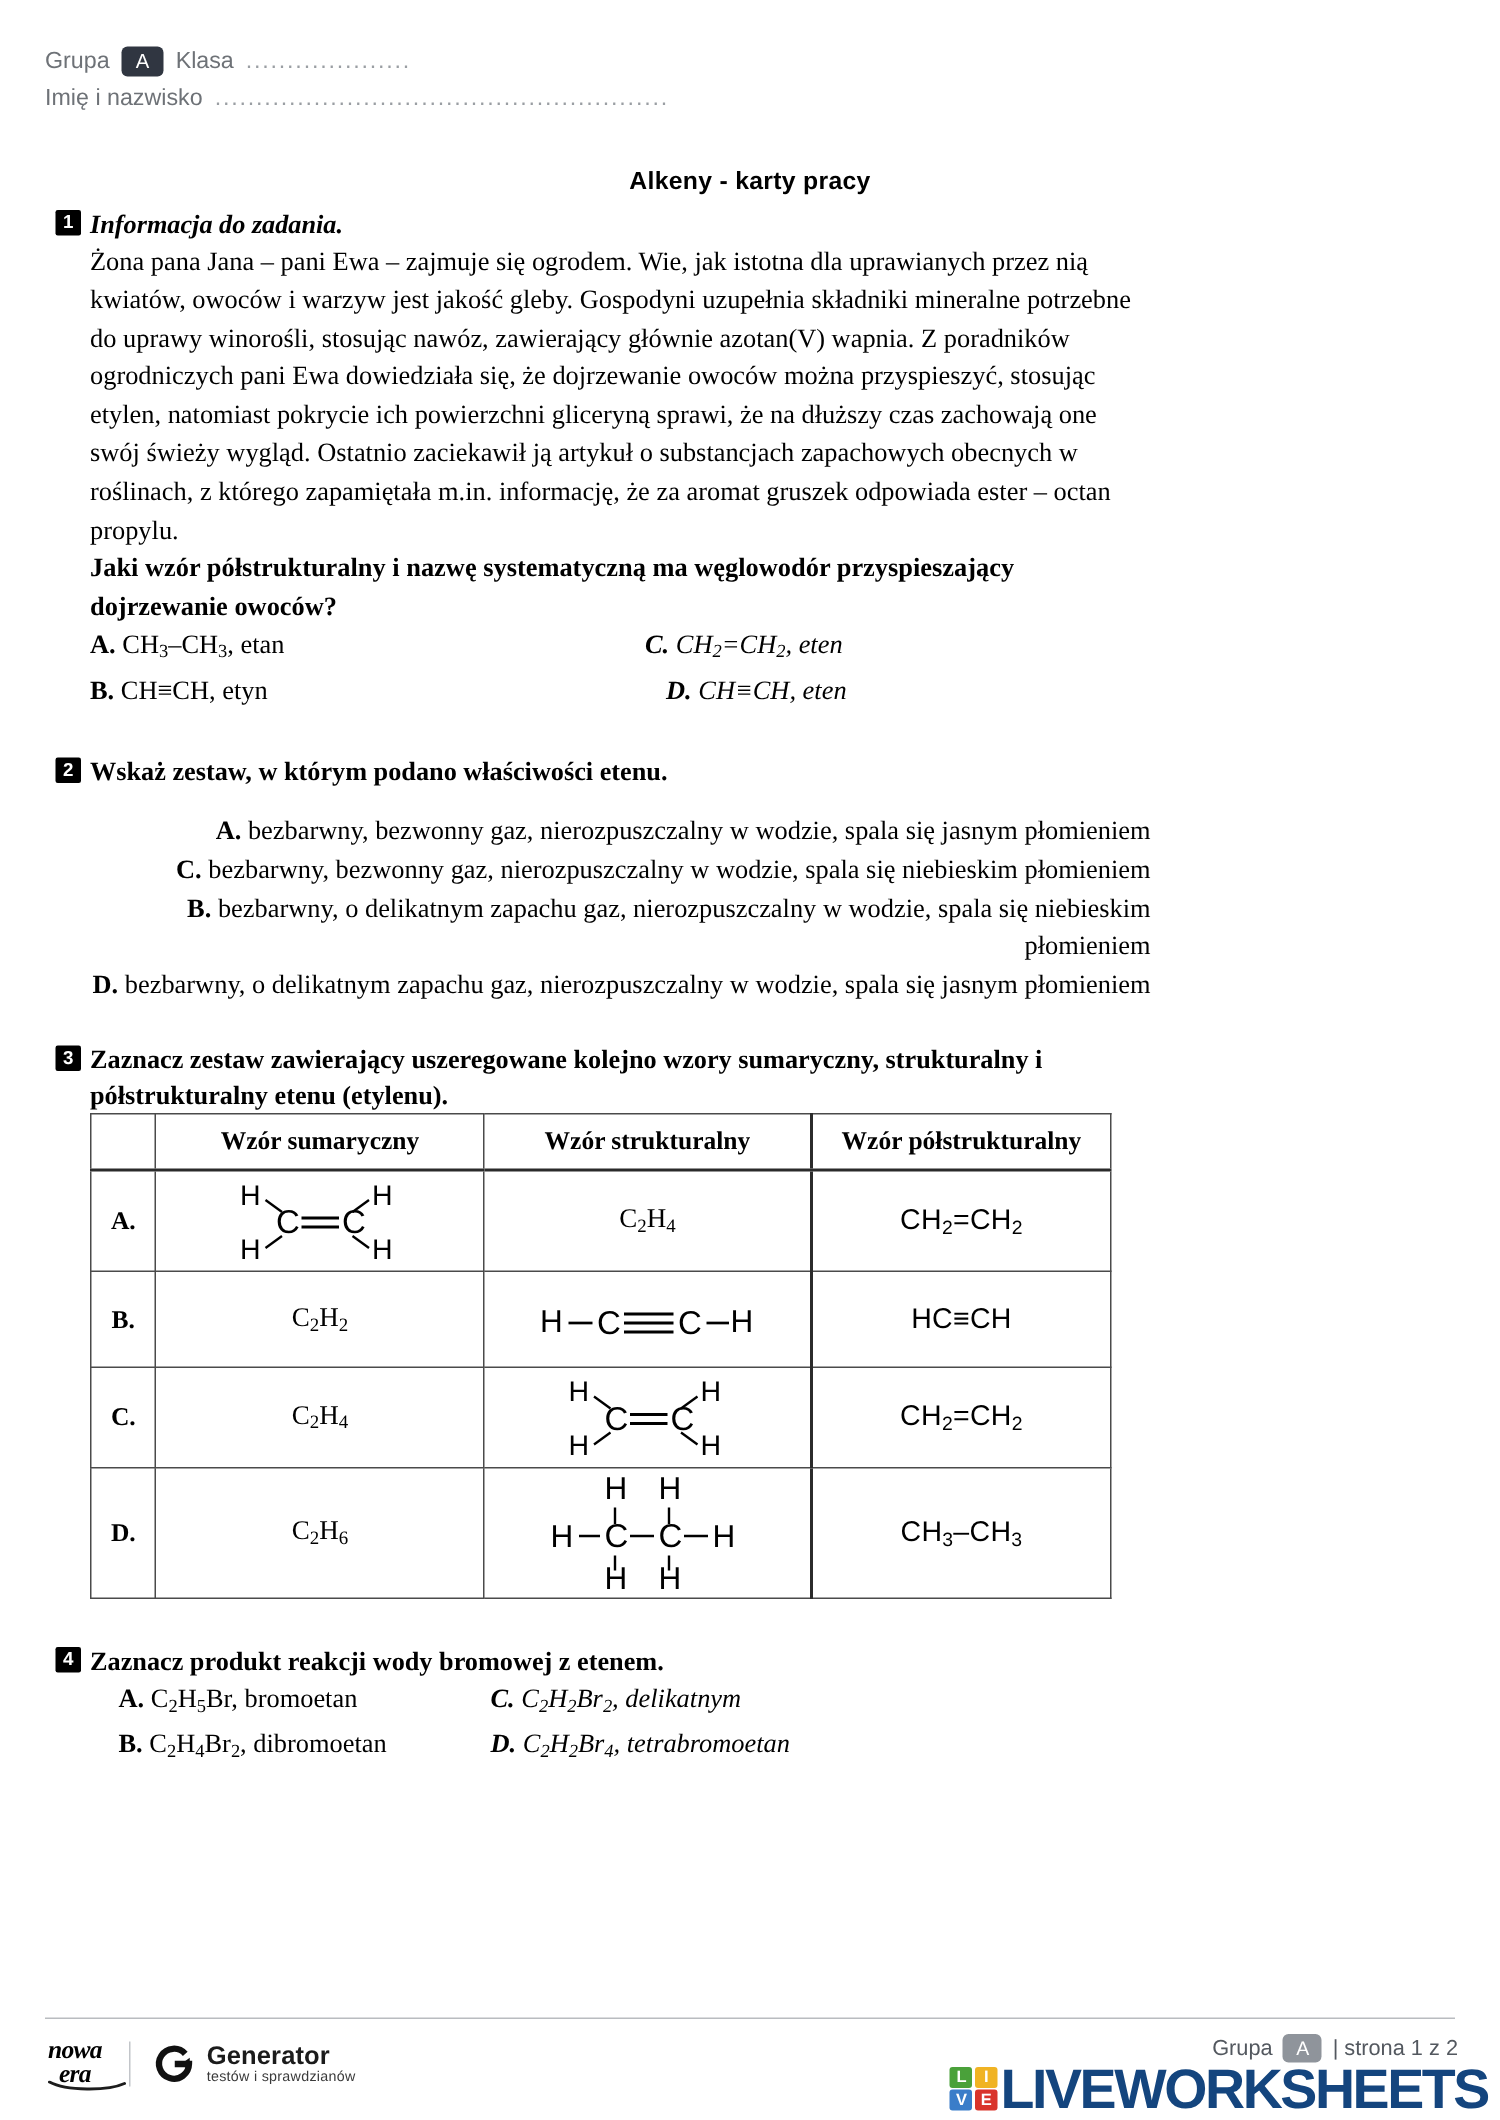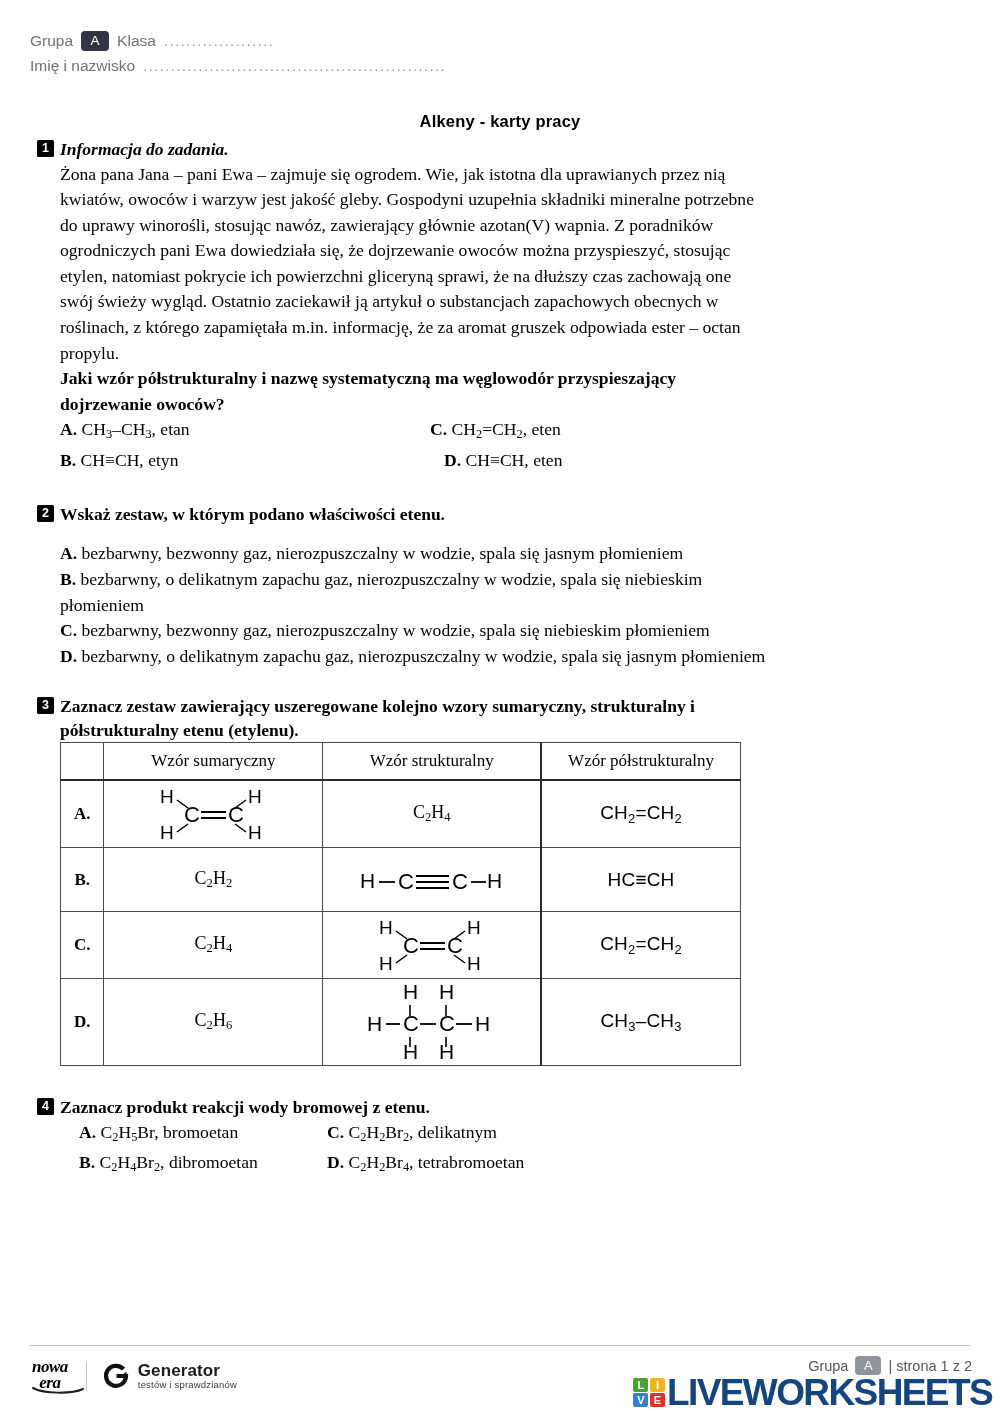--- a/index.html
+++ b/index.html
@@ -95,30 +95,30 @@
   }
 
   
   .ans-two-col {
     margin-left: 23px;
     position: relative;
     font-size: 17.6px;
     line-height: 25.6px;
   }
   .ans-two-col .col-l { width: 370px; display: inline-block; vertical-align: top;}
-  .ans-two-col .col-r { display: inline-block; vertical-align: top;}
+  .ans-two-col .col-r { display: inline-block; vertical-align: top; font-style: italic;}
   .ans-line { white-space: nowrap; }
   .ans-letter { font-weight: bold; }
 
   .ans-stack {
     margin-left: 23px;
     font-size: 17.6px;
     line-height: 25.6px;
   }
-  .ans-stack .ans-item { margin: 0; }
+  .ans-stack .ans-item { margin: 0; text-align: right; }
 
   sub { font-size: 0.70em; vertical-align: -0.26em; }
 
   
   .formula-table {
     position: absolute;
     left: 60px;
     top: 742px;
     width: 681px;
     border-collapse: collapse;
@@ -126,21 +126,21 @@
   }
   .formula-table td, .formula-table th {
     border: 1px solid #4a4a4a;
     padding: 0;
     text-align: center;
     vertical-align: middle;
     background: #fff;
   }
   .formula-table th {
     font-family: "Liberation Serif", serif;
-    font-weight: normal;
+    font-weight: bold;
     font-size: 17px;
     height: 36px;
     border-bottom: 2px solid #2b2b2b;
   }
   .formula-table .col-letter { width: 43px; font-weight: bold; font-size: 17px; }
   .formula-table .col-sum { width: 220px; }
   .formula-table .col-str { width: 218px; }
   .formula-table .col-half { width: 200px; border-left: 2px solid #2b2b2b;}
   .formula-table th.col-half { border-left: 2px solid #2b2b2b; }
   .row-a td { height: 66px; }
@@ -313,26 +313,26 @@
 
   <div class="task" style="margin-top:29px;">
     <div class="qnum">2</div>
     <div class="task-head bold">Wskaż zestaw, w którym podano właściwości etenu.</div>
     <div class="ans-stack" style="margin-top:15px;">
       <div class="ans-item">
         <span class="ans-letter">A.</span>
         <span>bezbarwny, bezwonny gaz, nierozpuszczalny w wodzie, spala się jasnym płomieniem</span>
       </div>
       <div class="ans-item">
+        <span class="ans-letter">C.</span>
+        <span>bezbarwny, bezwonny gaz, nierozpuszczalny w wodzie, spala się niebieskim płomieniem</span>
+      </div>
+      <div class="ans-item">
         <span class="ans-letter">B.</span>
         <span>bezbarwny, o delikatnym zapachu gaz, nierozpuszczalny w wodzie, spala się niebieskim płomieniem</span>
-      </div>
-      <div class="ans-item">
-        <span class="ans-letter">C.</span>
-        <span>bezbarwny, bezwonny gaz, nierozpuszczalny w wodzie, spala się niebieskim płomieniem</span>
       </div>
       <div class="ans-item">
         <span class="ans-letter">D.</span>
         <span>bezbarwny, o delikatnym zapachu gaz, nierozpuszczalny w wodzie, spala się jasnym płomieniem</span>
       </div>
     </div>
   </div>
 
   <div class="task" style="margin-top:26px;">
     <div class="qnum">3</div>
@@ -453,21 +453,21 @@
       <td class="col-half sans-formula">
         <span>CH<sub>3</sub>–CH<sub>3</sub></span>
       </td>
     </tr>
   </tbody>
 </table>
 
 <div class="content" style="top:1096px;">
   <div class="task">
     <div class="qnum">4</div>
-    <div class="task-head bold">Zaznacz produkt reakcji wody bromowej z etenu.</div>
+    <div class="task-head bold">Zaznacz produkt reakcji wody bromowej z etenem.</div>
     <div class="ans-two-col" style="margin-left:42px;">
       <div class="col-l" style="width:248px;">
         <div class="ans-line">
           <span class="ans-letter">A.</span>
           <span>C<sub>2</sub>H<sub>5</sub>Br</span><span>, bromoetan</span>
         </div>
         <div class="ans-line">
           <span class="ans-letter">B.</span>
           <span>C<sub>2</sub>H<sub>4</sub>Br<sub>2</sub></span><span>, dibromoetan</span>
         </div>

